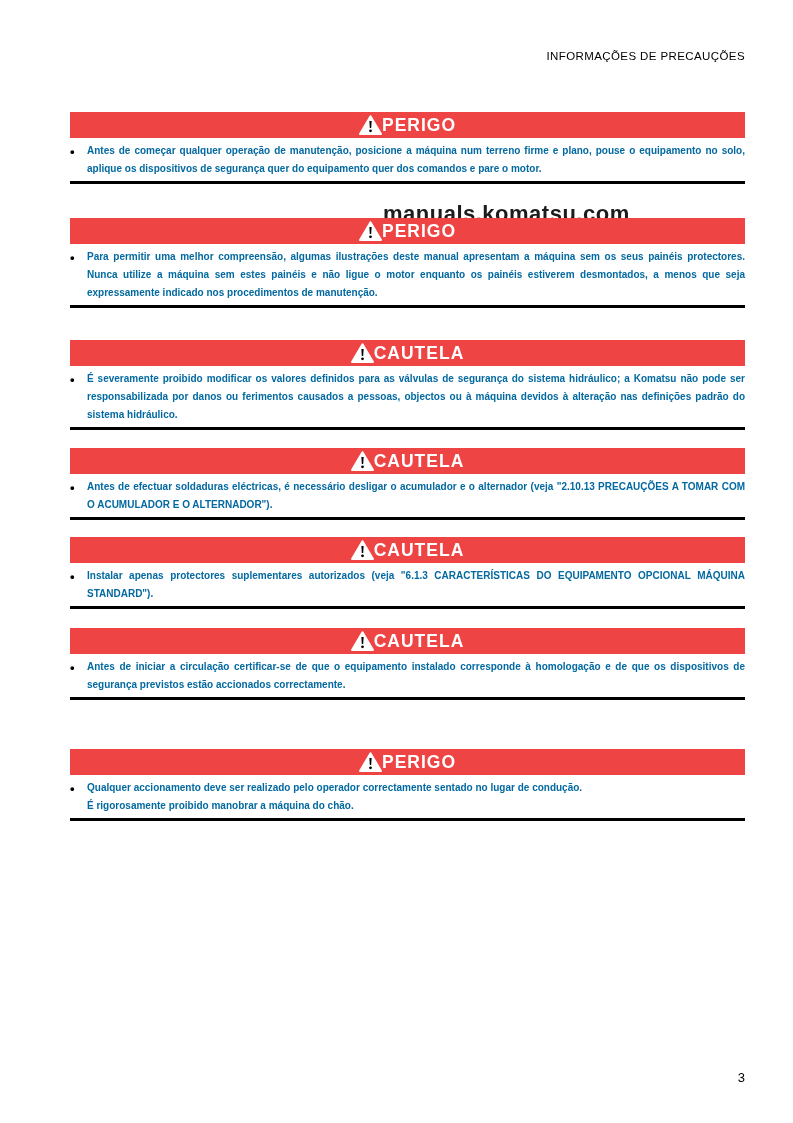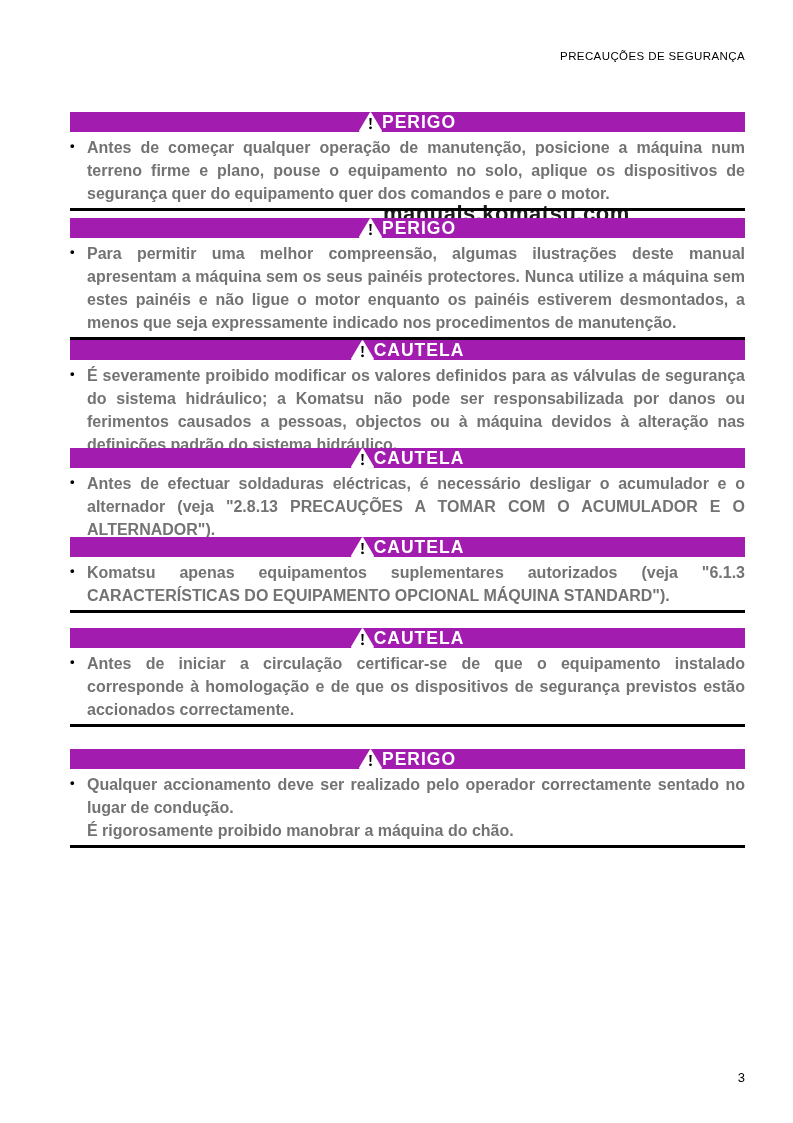--- a/index.html
+++ b/index.html
@@ -14,47 +14,47 @@
   }
   .watermark {
     position:absolute; top:201px; left:383px; z-index:1;
     font-size:22px; font-weight:bold; color:#1c1c1c; letter-spacing:0.5px;
     white-space:nowrap;
   }
   .block { position:absolute; left:70px; width:675px; z-index:2; }
   .b1 { top:112px; } .b2 { top:218px; } .b3 { top:340px; } .b4 { top:448px; }
   .b5 { top:537px; } .b6 { top:628px; } .b7 { top:749px; }
   .banner {
-    height:20px; background:#a21caf; color:#ffffff;
+    height:26px; background:#ef4444; color:#ffffff;
     display:flex; align-items:center; justify-content:center; 
   }
   .banner-title {
     font-weight:bold; font-size:17.5px; letter-spacing:1px; line-height:1;
     padding-top:1px;
   }
   .warn-icon { display:block; }
   .item { display:flex; margin-top:4px; }
   .marker {
     width:17px; flex:0 0 17px; font-weight:bold; font-size:13px;
     line-height:17px; padding-top:1px;
   }
   .text {
-    flex:1; font-weight:bold; font-size:16px; line-height:23px;
-    text-align:justify; color:#737373;
+    flex:1; font-weight:bold; font-size:10px; line-height:18px;
+    text-align:justify; color:#0369a1;
   }
   .text p { margin:0; }
   .rule { height:3px; background:#000000; margin-top:3px; }
   .page-number {
     position:absolute; top:1070px; right:48px; font-size:13px; color:#000;
   }
 </style>
 </head>
 <body>
 
-<div class="page-header">PRECAUÇÕES DE SEGURANÇA</div>
+<div class="page-header">INFORMAÇÕES DE PRECAUÇÕES</div>
 
 <div class="watermark">manuals.komatsu.com</div>
 
 <div class="block b1">
   <div class="banner">
     <svg class="warn-icon" width="23" height="20" viewBox="0 0 23 20">
       <path d="M11.5 1.2 L22 19 H1 Z" fill="#ffffff" stroke="#ffffff" stroke-width="2" stroke-linejoin="round"></path>
       <path d="M10.4 6 h2.2 l-0.4 7 h-1.4 Z" fill="#000000"></path>
       <circle cx="11.5" cy="15.8" r="1.4" fill="#000000"></circle>
     </svg>
@@ -110,39 +110,39 @@
     <svg class="warn-icon" width="23" height="20" viewBox="0 0 23 20">
       <path d="M11.5 1.2 L22 19 H1 Z" fill="#ffffff" stroke="#ffffff" stroke-width="2" stroke-linejoin="round"></path>
       <path d="M10.4 6 h2.2 l-0.4 7 h-1.4 Z" fill="#000000"></path>
       <circle cx="11.5" cy="15.8" r="1.4" fill="#000000"></circle>
     </svg>
     <span class="banner-title">CAUTELA</span>
   </div>
   <div class="item">
     <div class="marker">•</div>
     <div class="text">
-      <p>Antes de efectuar soldaduras eléctricas, é necessário desligar o acumulador e o alternador (veja "2.8.13 PRECAUÇÕES A TOMAR COM O ACUMULADOR E O ALTERNADOR").</p>
+      <p>Antes de efectuar soldaduras eléctricas, é necessário desligar o acumulador e o alternador (veja "2.10.13 PRECAUÇÕES A TOMAR COM O ACUMULADOR E O ALTERNADOR").</p>
     </div>
   </div>
   <div class="rule"></div>
 </div>
 
 <div class="block b5">
   <div class="banner">
     <svg class="warn-icon" width="23" height="20" viewBox="0 0 23 20">
       <path d="M11.5 1.2 L22 19 H1 Z" fill="#ffffff" stroke="#ffffff" stroke-width="2" stroke-linejoin="round"></path>
       <path d="M10.4 6 h2.2 l-0.4 7 h-1.4 Z" fill="#000000"></path>
       <circle cx="11.5" cy="15.8" r="1.4" fill="#000000"></circle>
     </svg>
     <span class="banner-title">CAUTELA</span>
   </div>
   <div class="item">
     <div class="marker">•</div>
     <div class="text">
-      <p>Komatsu apenas equipamentos suplementares autorizados (veja "6.1.3 CARACTERÍSTICAS DO EQUIPAMENTO OPCIONAL MÁQUINA STANDARD").</p>
+      <p>Instalar apenas protectores suplementares autorizados (veja "6.1.3 CARACTERÍSTICAS DO EQUIPAMENTO OPCIONAL MÁQUINA STANDARD").</p>
     </div>
   </div>
   <div class="rule"></div>
 </div>
 
 <div class="block b6">
   <div class="banner">
     <svg class="warn-icon" width="23" height="20" viewBox="0 0 23 20">
       <path d="M11.5 1.2 L22 19 H1 Z" fill="#ffffff" stroke="#ffffff" stroke-width="2" stroke-linejoin="round"></path>
       <path d="M10.4 6 h2.2 l-0.4 7 h-1.4 Z" fill="#000000"></path>

